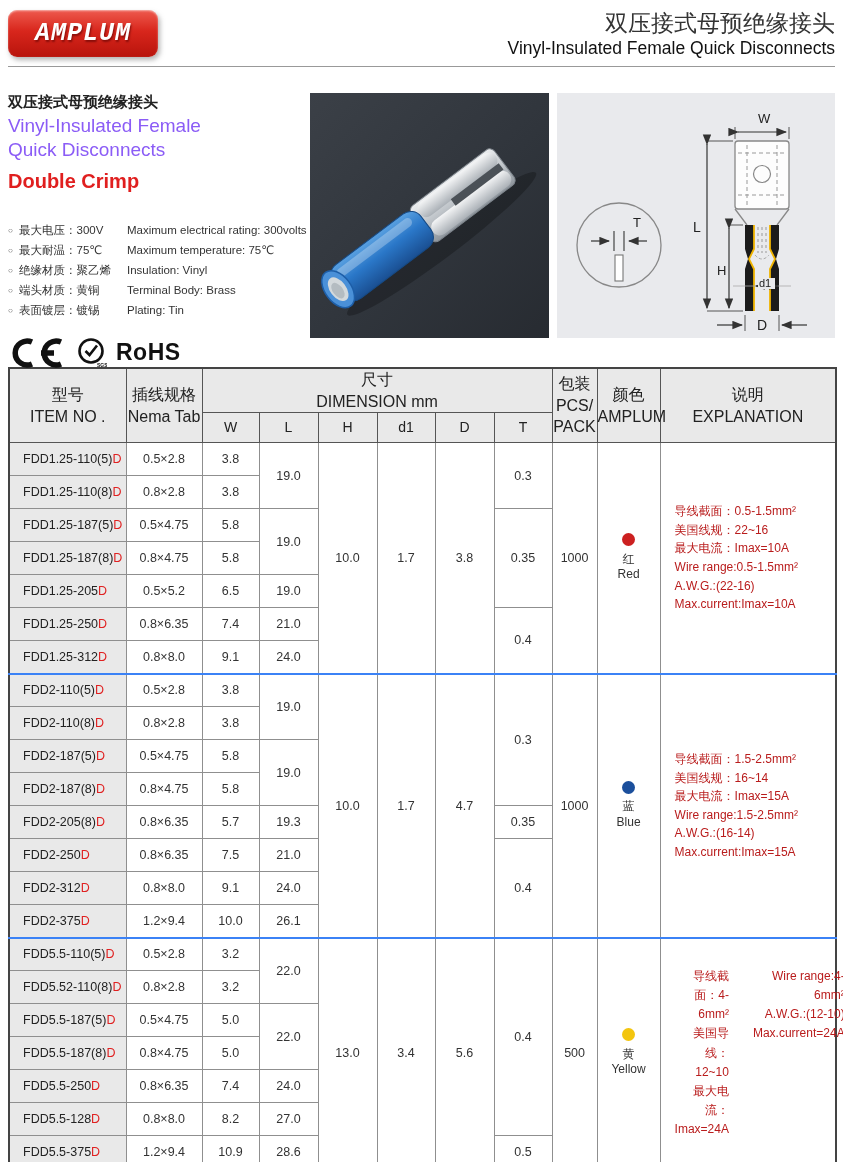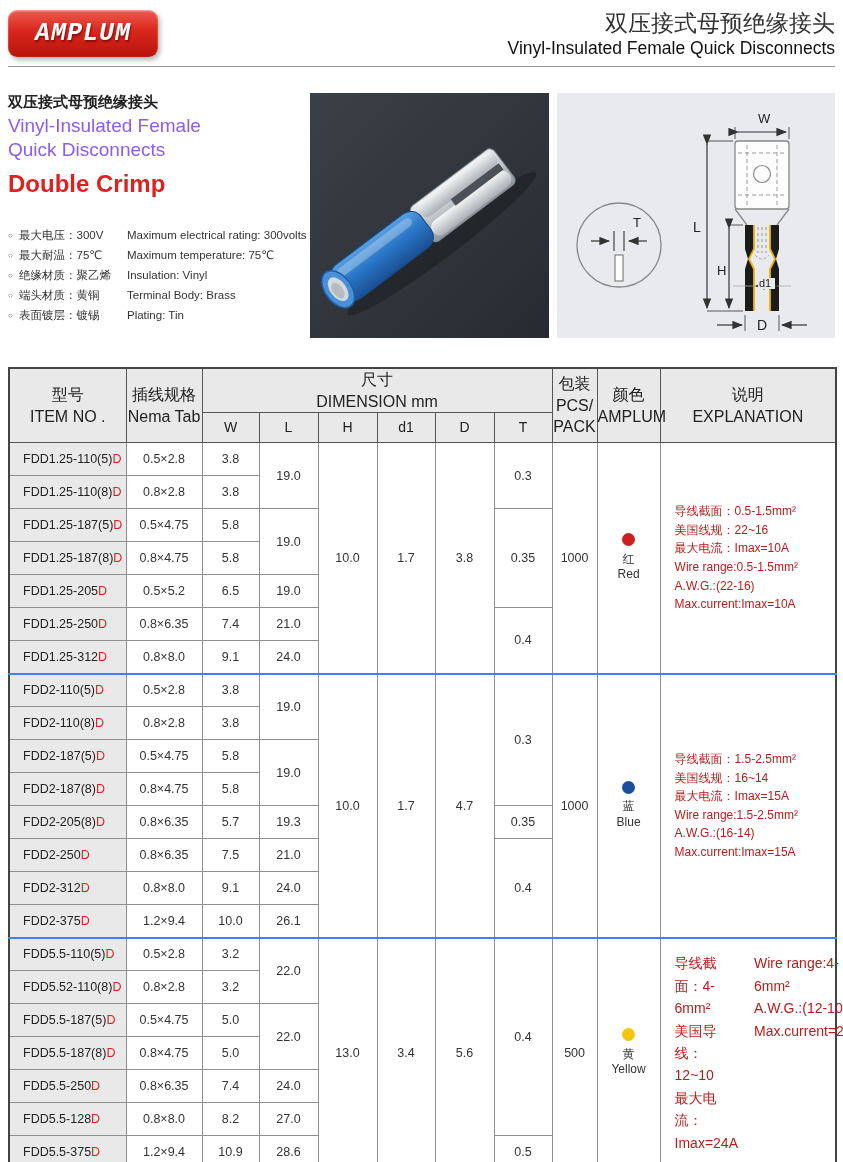--- a/index.html
+++ b/index.html
@@ -27,21 +27,21 @@
   .titles { text-align:right; line-height:1.2; margin-top:2px; }
   .t-zh { font-size:23px; color:#333; }
   .t-en { font-size:17.5px; color:#111; }
   .head-rule { border-bottom:1.5px solid #999; margin-top:4px; }
 
   
   .info { display:flex; margin-top:26px; height:245px; }
   .info-left { width:302px; display:flex; flex-direction:column; }
   .p-title-zh { font-size:15px; font-weight:bold; color:#222; }
   .p-title-en { font-size:19px; color:#8b5cf6; line-height:1.25; margin-top:2px; }
-  .p-crimp { font-size:24px; font-weight:bold; color:#e01f1f; margin-top:8px; }
+  .p-crimp { font-size:20px; font-weight:bold; color:#e01f1f; margin-top:8px; }
   .spec-list { margin-top:28px; }
   .spec-row { display:flex; align-items:baseline; font-size:11.5px; line-height:18px; color:#333; }
   .bullet { width:11px; font-size:8px; color:#555; position:relative; top:-1px; }
   .spec-zh { width:108px; }
   .spec-en { flex:1; }
   .certs { display:flex; align-items:center; margin-top:16px; gap:9px; }
   .rohs { font-size:23px; font-weight:bold; color:#111; letter-spacing:.5px; }
 
   .photo-box { width:239px; height:245px; margin-right:8px; }
   .diagram-box { width:278px; height:245px; }
@@ -52,21 +52,21 @@
   table.spec .subhead th { height:30px; font-size:14px; }
   table.spec thead tr:first-child th { height:42px; }
   table.spec td { border:1px solid #8f8f8f; height:33px; }
   tr.group-sep td { border-top:2px solid #3b82f6;margin-left:8px; }
   .c-item { background:#e9e9e9; text-align:left; padding-left:13px; font-size:12.5px; color:#222; }
   .c-item .suffix { color:#e02020; }
   .c-num { text-align:center; font-size:12.5px; color:#333; }
   .c-color { text-align:center; font-size:12px; color:#333; line-height:1.3; }
   .dot { display:inline-block; width:13px; height:13px; border-radius:50%; margin-bottom:1px; }
   .c-expl { text-align:left; padding:4px 6px 4px 14px; font-size:12px; color:#b91c1c; line-height:1.55; }
-  .expl2 { display:flex; gap:16px; font-size:14px; line-height:1.6; }
+  .expl2 { display:flex; gap:24px; font-size:12px; line-height:1.6;text-align:right; }
 </style>
 </head>
 <body>
 
 <div class="page">
 
   <div class="page-header">
     <div class="logo">
       <span>AMPLUM</span>
     </div>
@@ -107,20 +107,32 @@
           <span class="spec-zh">端头材质：黄铜</span>
           <span class="spec-en">Terminal Body: Brass</span>
         </div>
         <div class="spec-row">
           <span class="bullet">○</span>
           <span class="spec-zh">表面镀层：镀锡</span>
           <span class="spec-en">Plating: Tin</span>
         </div>
       </div>
 
+      <div class="certs">
+        <svg width="58" height="30" viewBox="0 0 58 30">
+          <path d="M24 4 A 12 12 0 1 0 24 26" fill="none" stroke="#111" stroke-width="5.5"></path>
+          <path d="M53 4 A 12 12 0 1 0 53 26 M33 15 H46" fill="none" stroke="#111" stroke-width="5.5"></path>
+        </svg>
+        <svg width="32" height="32" viewBox="0 0 32 32">
+          <circle cx="16" cy="14" r="11.5" fill="none" stroke="#111" stroke-width="2.6"></circle>
+          <path d="M10.5 14 L14.5 18 L22 8.5" fill="none" stroke="#111" stroke-width="2.6"></path>
+          <text x="22" y="30" font-size="5" fill="#111" font-weight="bold">SGS</text>
+        </svg>
+        <span class="rohs">RoHS</span>
+      </div>
     </div>
 
     <div class="photo-box">
       <svg width="239" height="245" viewBox="0 0 239 245">
         <defs>
           <linearGradient id="bgG" x1="0" y1="0" x2="1" y2="1">
             <stop offset="0" stop-color="#3b4047"></stop>
               <stop offset=".55" stop-color="#30353c"></stop>
               <stop offset="1" stop-color="#272b31"></stop>
           </linearGradient>

